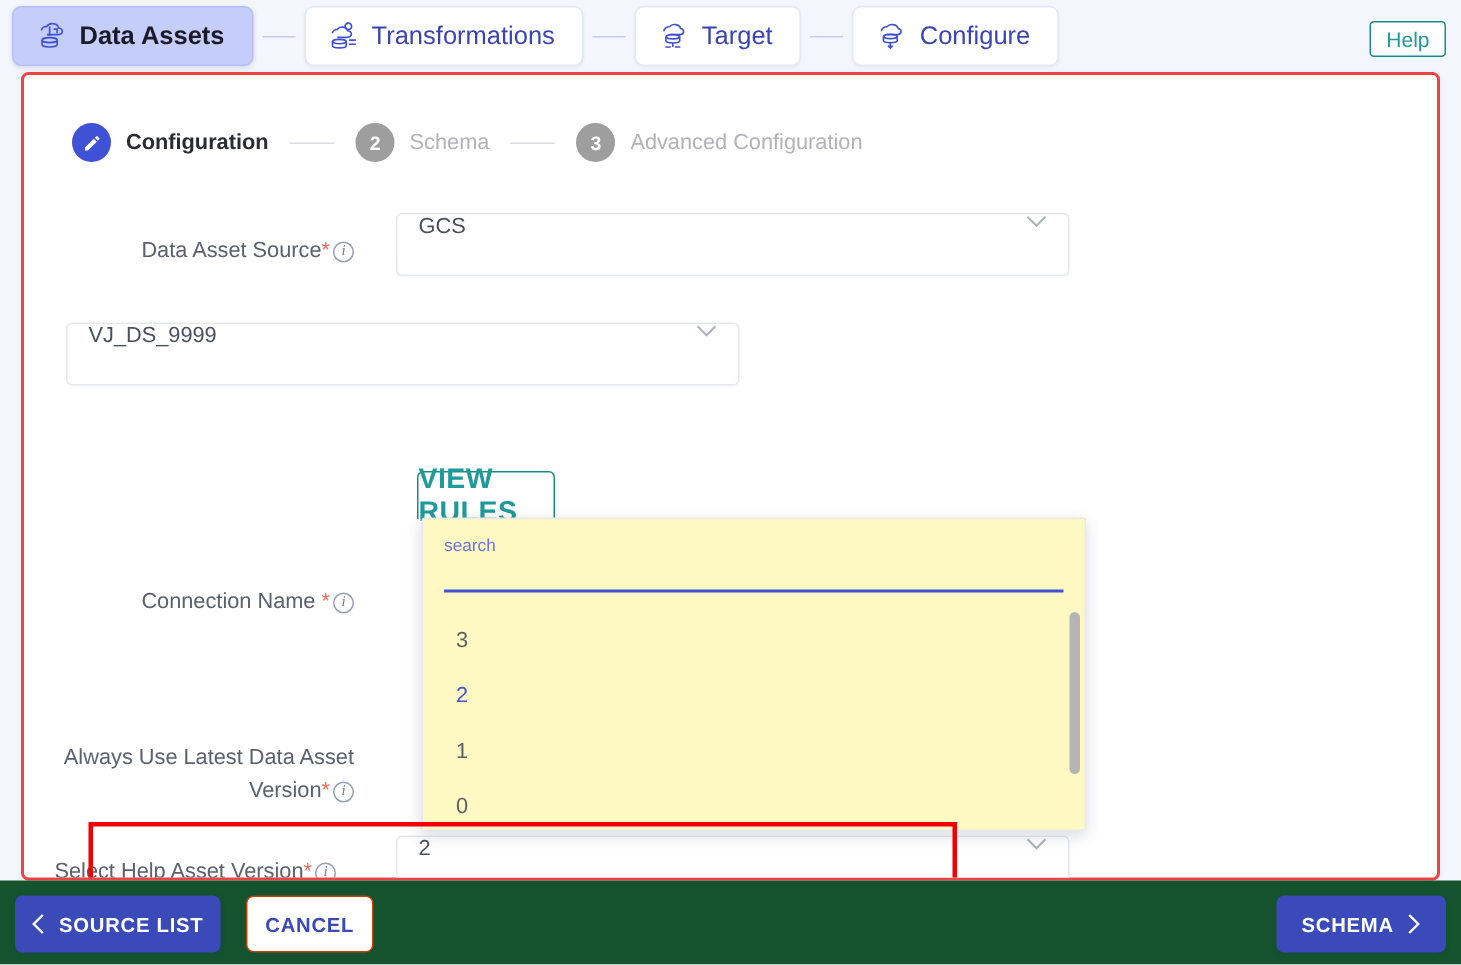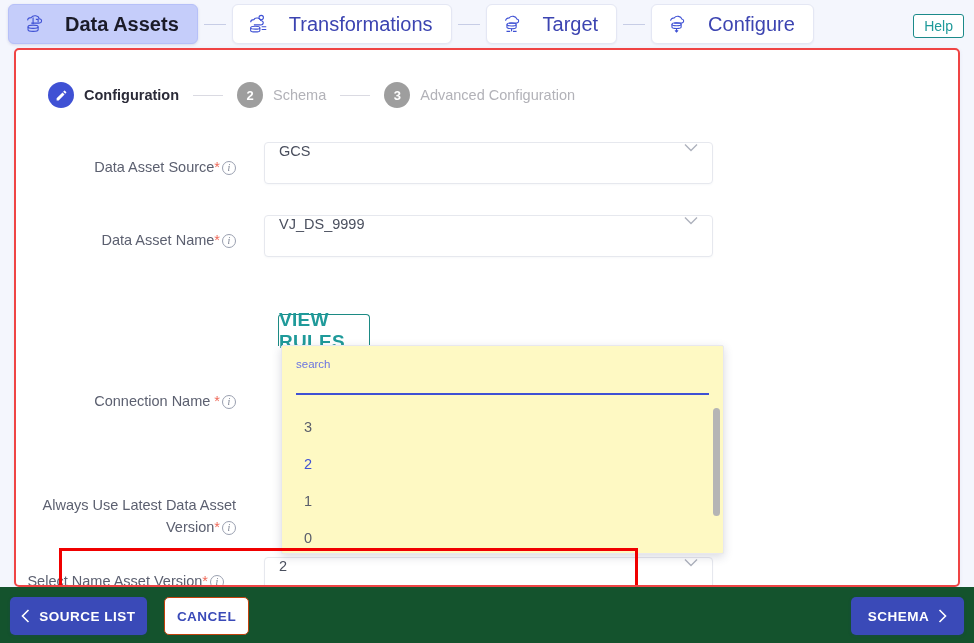--- a/index.html
+++ b/index.html
@@ -40,25 +40,24 @@
     padding: 0 18px 0 14px;
     cursor: pointer;
     box-shadow: 0 1px 2px rgba(40,50,120,0.06);
   }
   .tab.active {
     background: #c5cdfa;
     border: 1px solid #b6c0f8;
     box-shadow: 0 1px 3px rgba(40,50,120,0.15);
   }
   .tab .tab-label {
-    font-size: 20px;
+    font-size: 17px;
     color: #3c44b1;
     font-weight: 500;
     white-space: nowrap;
-    margin-left: 12px;
   }
   .tab.active .tab-label { color: #1b1b28; font-weight: 700; }
   .tab-sep {
     width: 22px;
     height: 1px;
     background: #c7cde6;
     margin: 0 6px;
     flex: none;
   }
   .tab-icon { width: 22px; height: 22px; display: block; flex: none; }
@@ -413,41 +412,40 @@
           <div class="select-box">
             <span>GCS</span>
             <svg class="chev" viewBox="0 0 14 9" fill="none" stroke="#aeb2bd" stroke-width="1.4">
                 <path d="M1 1.5 7 7.5 13 1.5"></path>
               </svg>
           </div>
         </div>
       </div>
 
       <div class="row" style="left:0; top:95px;">
-        <div class="flabel"><span>Data Asset Name</span><span class="req">*</span><span class="info-i">i</span></div>
         <div class="ctrl">
           <div class="select-box">
             <span>VJ_DS_9999</span>
             <svg class="chev" viewBox="0 0 14 9" fill="none" stroke="#aeb2bd" stroke-width="1.4">
                 <path d="M1 1.5 7 7.5 13 1.5"></path>
               </svg>
           </div>
         </div>
       </div>
 
       <div class="row" style="left:0; top:256px;">
         <div class="flabel"><span>Connection Name </span><span class="req">*</span><span class="info-i">i</span></div>
       </div>
 
       <div class="row" style="left:0; top:360px;">
         <div class="flabel"><span>Always Use Latest Data Asset Version</span><span class="req">*</span><span class="info-i">i</span></div>
       </div>
 
       <div class="row" style="left:0; top:437px;">
-        <div class="flabel" style="width:208px; padding-top:13px;"><span>Select Name Asset Version</span><span class="req">*</span><span class="info-i">i</span></div>
+        <div class="flabel" style="width:208px; padding-top:13px;"><span>Select Help Asset Version</span><span class="req">*</span><span class="info-i">i</span></div>
         <div class="ctrl" style="margin-left:40px;">
           <div class="select-box">
             <span>2</span>
             <svg class="chev" viewBox="0 0 14 9" fill="none" stroke="#aeb2bd" stroke-width="1.4">
                 <path d="M1 1.5 7 7.5 13 1.5"></path>
               </svg>
           </div>
         </div>
       </div>
     </div>

